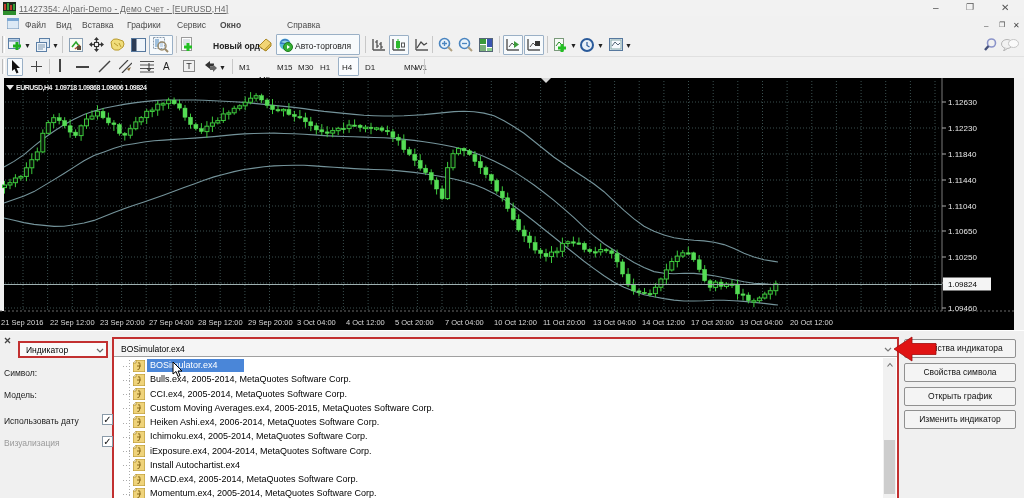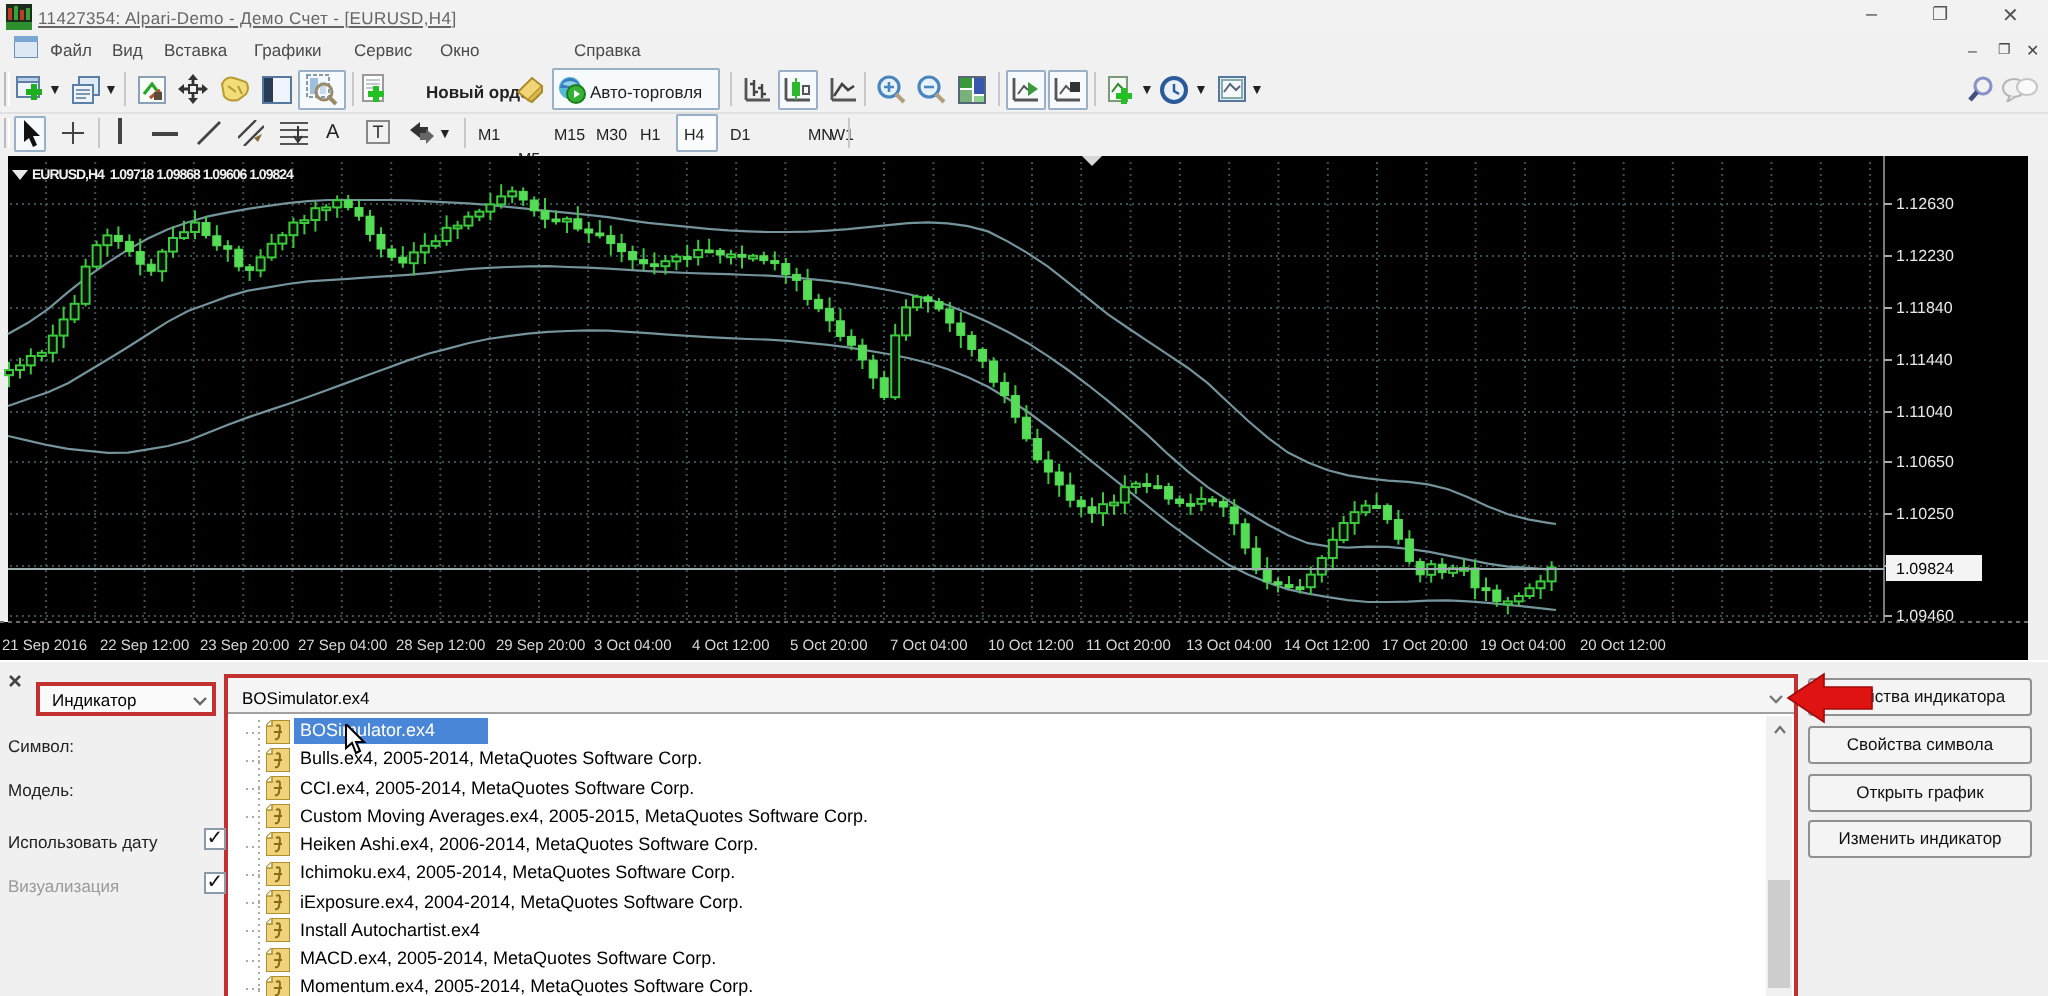--- a/index.html
+++ b/index.html
@@ -45,21 +45,21 @@
 <div id="menubar" class="abs"></div>
 <svg class="abs" style="left:7px;top:18px" width="12" height="11" viewBox="0 0 12 11">
  <rect x="0" y="0" width="12" height="11" fill="#dce9f5" stroke="#6b8fb5" stroke-width="1"></rect>
  <rect x="0" y="0" width="12" height="3" fill="#7aa7d4"></rect>
 </svg>
 <div class="abs menu" style="left:25px;">Файл</div>
 <div class="abs menu" style="left:56px;">Вид</div>
 <div class="abs menu" style="left:82px;">Вставка</div>
 <div class="abs menu" style="left:127px;">Графики</div>
 <div class="abs menu" style="left:177px;">Сервис</div>
-<div class="abs menu" style="left:220px;">Окно</div>
+<div class="abs menu" style="left:220px;font-weight:bold;">Окно</div>
 <div class="abs menu" style="left:255px;margin-left:32px;">Справка</div>
 <div class="abs" style="left:984px;top:21px;font-size:8px;color:#444;">–</div>
 <div class="abs" style="left:999px;top:21px;font-size:7px;color:#444;">❐</div>
 <div class="abs" style="left:1013px;top:21px;font-size:8px;color:#444;">✕</div>
 
 <div id="tb1" class="abs"></div>
 <div class="abs grip" style="left:2px;top:36px;height:17px;"></div>
 
 <svg class="abs" style="left:8px;top:38px" width="14" height="14" viewBox="0 0 14 14">
  <rect x="0.5" y="0.5" width="11" height="10" fill="#eef4fa" stroke="#5b7fa6"></rect>

